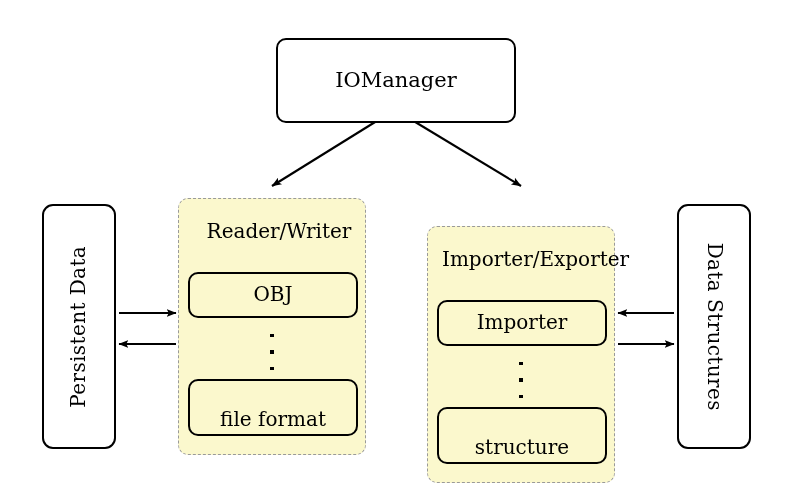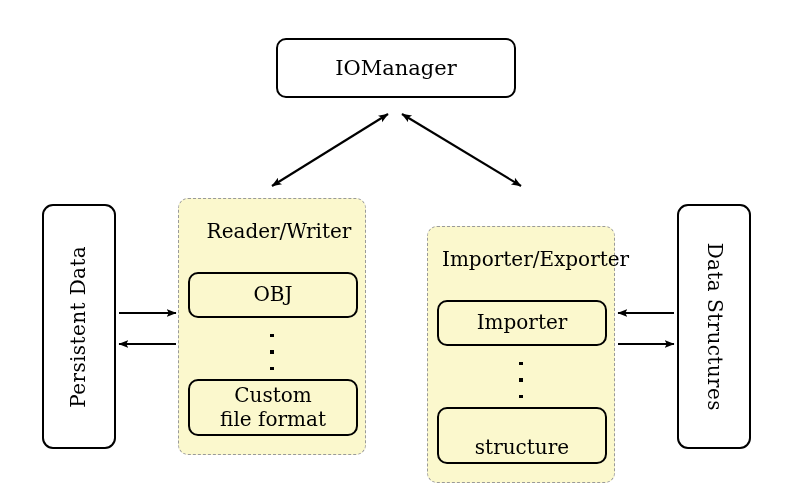--- a/index.html
+++ b/index.html
@@ -43,21 +43,21 @@
     border: 2.2px solid #000000;
     border-radius: 9px;
     line-height: 1.18;
   }
 
   
   #iomanager {
     left: 276px;
     top: 38px;
     width: 240px;
-    height: 60px;
+    height: 85px;
     font-size: 21px;
     border-radius: 10px;
   }
 
   
   .side-node {
     width: 74px;
     height: 245px;
     border-radius: 11px;
   }
@@ -197,21 +197,21 @@
     </div>
 
     <div class="vdots">
       <i></i>
       <i></i>
       <i></i>
     </div>
 
     <div class="item item-bottom">
       <span>
-        <span>Custom</span><br>
+        <br>
         <span>file format</span>
       </span>
     </div>
   </div>
 
   <div class="group" id="group-importerexporter">
     <div class="group-title">Importer/Exporter</div>
 
     <div class="item item-top">
       <span>Importer</span>

